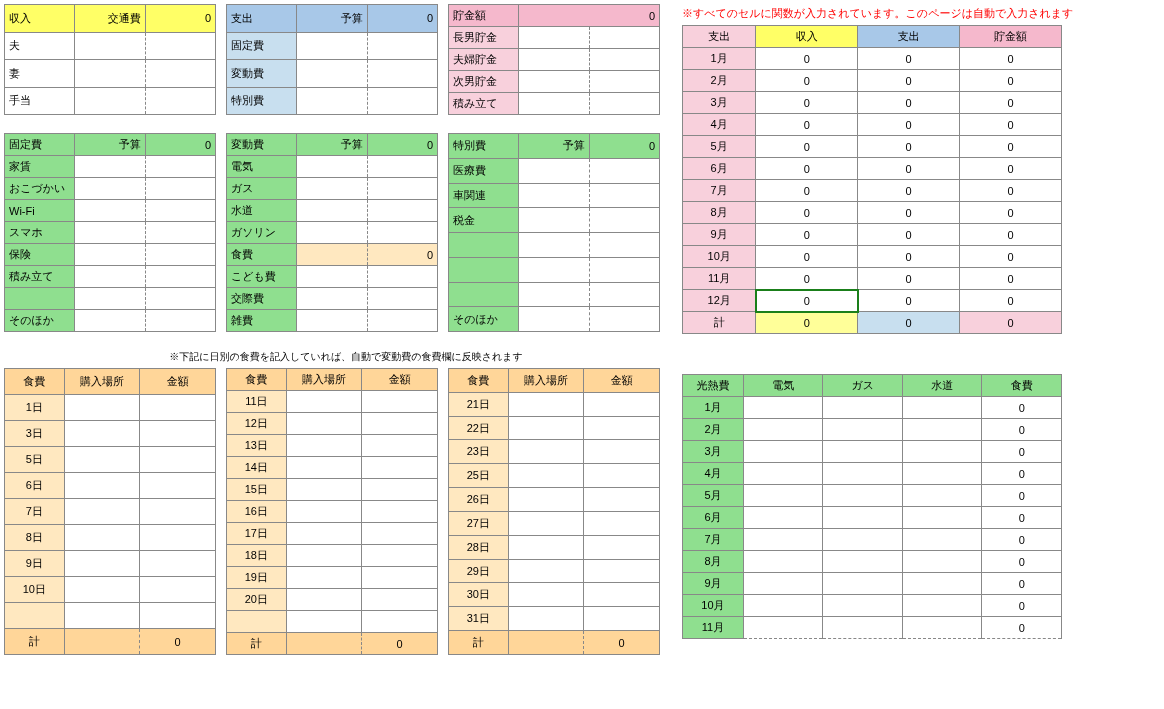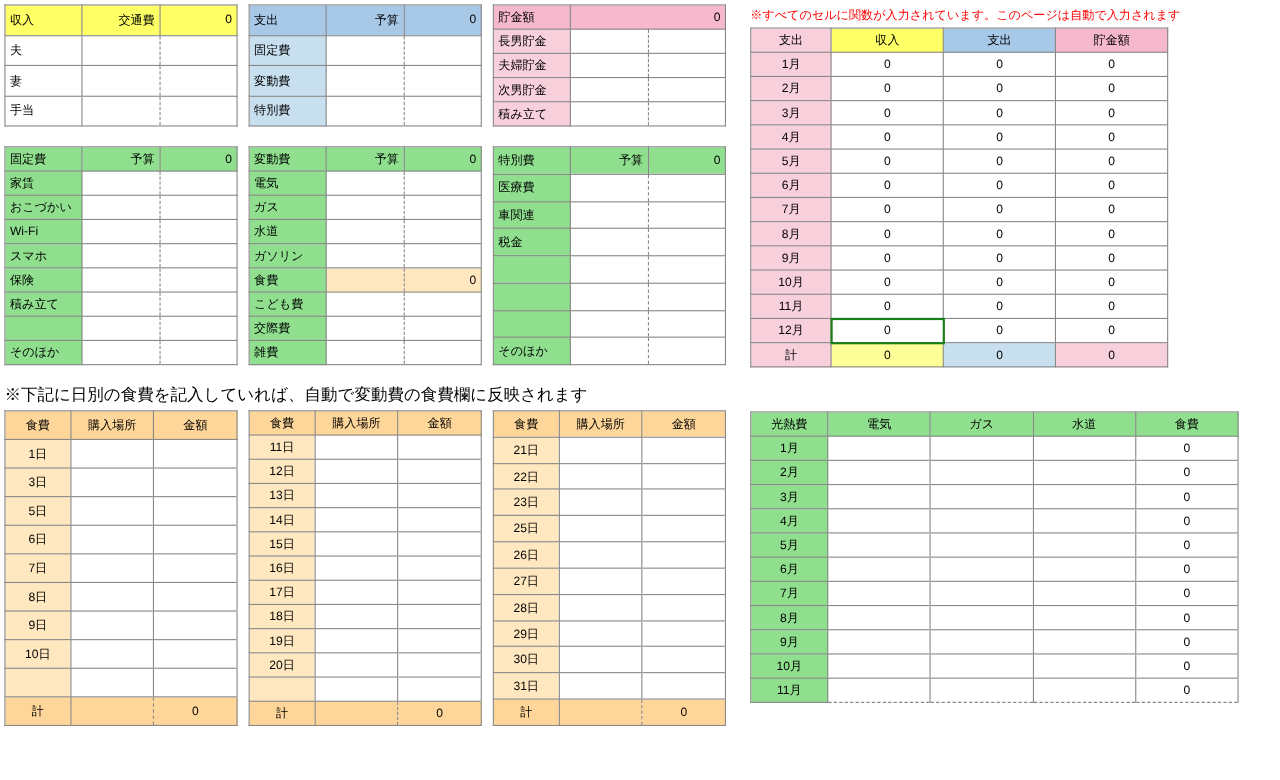--- a/index.html
+++ b/index.html
@@ -37,21 +37,21 @@
   .blue { background: #a8c8e8; }
   .bluelt { background: #c8dfef; }
   .pink { background: #f5b8cc; }
   .pinklt { background: #f8d0dc; }
   .orange { background: #ffd699; }
   .orangelt { background: #ffe8c0; }
   .plain { background: #fff; }
   .dashed-r { border-right-style: dashed; }
   .dashed-l { border-left-style: dashed; }
   .dashed-b { border-bottom-style: dashed; }
-  .note { font-size: 15px; margin: 2px 0 4px 0; }
+  .note { font-size: 10px; margin: 2px 0 4px 16px; text-align: center; }
   .rednote { color: #ff0000; font-size: 11px; margin: 2px 0 4px 0; }
   .selcell { outline: 2px solid #1a7f1a; outline-offset: -1px; position: relative; }
 </style>
 </head>
 <body>
 
 <div class="main">
   <div class="left">
 
     <div class="row">
@@ -570,21 +570,21 @@
             <td class="pinklt center">計</td>
             <td class="yellowlt cnum">0</td>
             <td class="bluelt cnum">0</td>
             <td class="pinklt cnum">0</td>
           </tr>
         </tbody>
       </table>
 
     <div style="height:40px"></div>
 
-    <table style="width:444px" id="utiltbl">
+    <table style="width:380px" id="utiltbl">
         <tbody>
           <tr>
             <td class="green center" style="width:72px">光熱費</td>
             <td class="green center" style="width:96px">電気</td>
             <td class="green center" style="width:96px">ガス</td>
             <td class="green center" style="width:96px">水道</td>
             <td class="green center" style="width:96px">食費</td>
           </tr>
           <tr>
             <td class="green center">1月</td>

